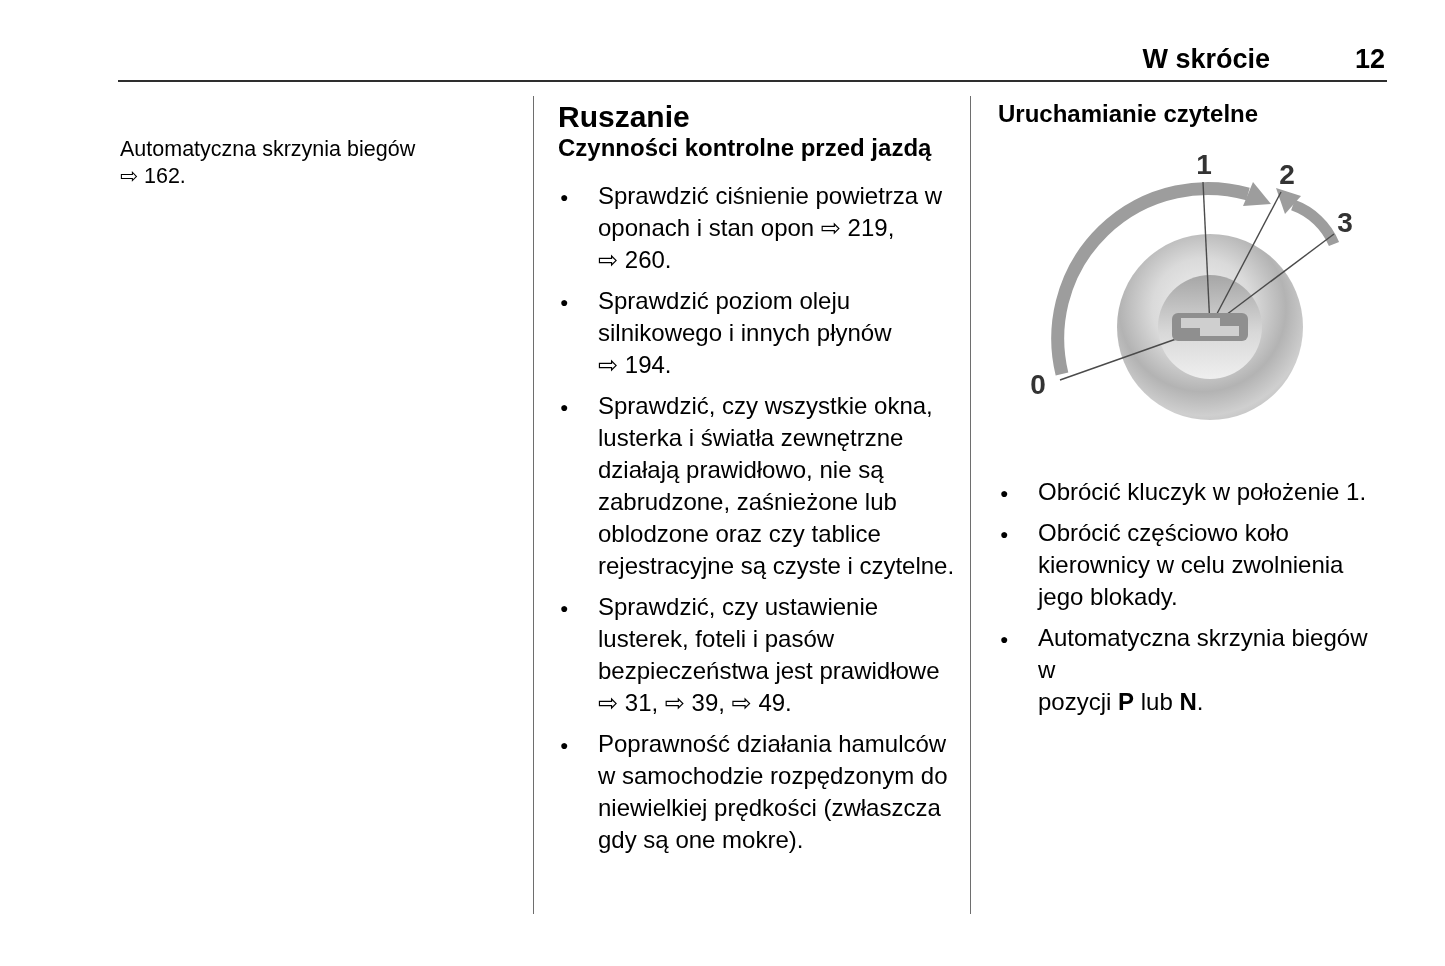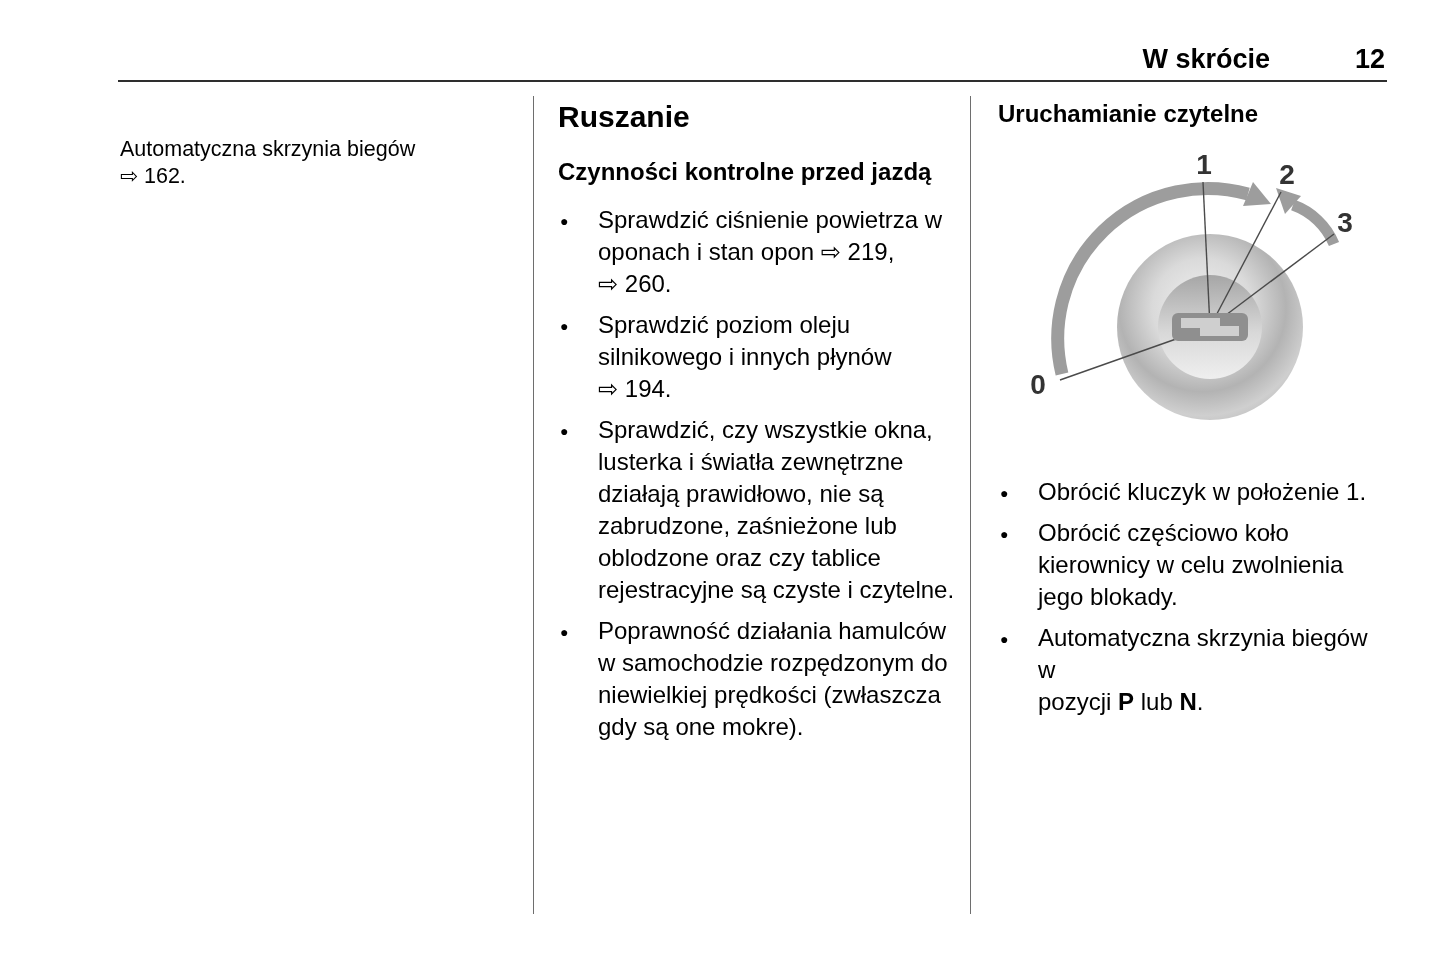--- a/index.html
+++ b/index.html
@@ -17,21 +17,21 @@
   .divider-left { left:533px; }
   .divider-right { left:970px; }
   .col { position:absolute; top:100px; }
   .col-left  { left:120px; width:400px; }
   .col-mid   { left:558px; width:399px; }
   .col-right { left:998px; width:390px; }
   .body-text { font-size:21.5px; line-height:27px; }
   .prewrap { white-space:pre-line;margin-top:36px; }
   .h1 { font-size:30px; font-weight:bold; line-height:34px; }
   .h2 { font-size:24px; font-weight:bold; line-height:28px; }
-  .col-mid .h2 { margin-top:24px; }
+  .col-mid .h2 { }
   ul.bullets { list-style:none; margin-top:18px; }
   .col-right ul.bullets { margin-top:16px; }
   ul.bullets li { position:relative; padding-left:40px; font-size:24px; line-height:32px; margin-bottom:9px; }
   ul.bullets li::before { content:"●"; position:absolute; left:2px; top:1px; font-size:14px; }
   .figure { display:block; width:388px; height:318px; margin-top:14px; }
   .fig-label { font-size:28px; font-weight:bold; fill:#333333; }
 </style>
 </head>
 <body>
 
@@ -60,20 +60,24 @@
 ⇨ 260.</span></li>
         <li><span class="btext prewrap">Sprawdzić poziom oleju
 silnikowego i innych płynów
 ⇨ 194.</span></li>
         <li><span class="btext prewrap">Sprawdzić, czy wszystkie okna,
 lusterka i światła zewnętrzne
 działają prawidłowo, nie są
 zabrudzone, zaśnieżone lub
 oblodzone oraz czy tablice
 rejestracyjne są czyste i czytelne.</span></li>
+        <li><span class="btext prewrap">Sprawdzić, czy ustawienie
+lusterek, foteli i pasów
+bezpieczeństwa jest prawidłowe
+⇨ 31, ⇨ 39, ⇨ 49.</span></li>
         <li><span class="btext prewrap">Poprawność działania hamulców
 w samochodzie rozpędzonym do
 niewielkiej prędkości (zwłaszcza
 gdy są one mokre).</span></li>
       </ul>
   </div>
 
   <div class="col col-right">
     <div class="h2">Uruchamianie czytelne</div>
 

